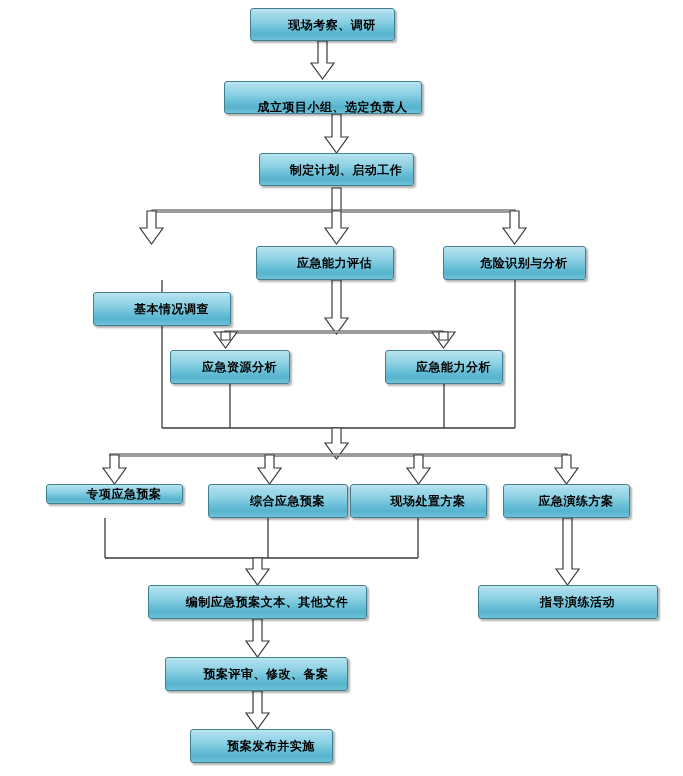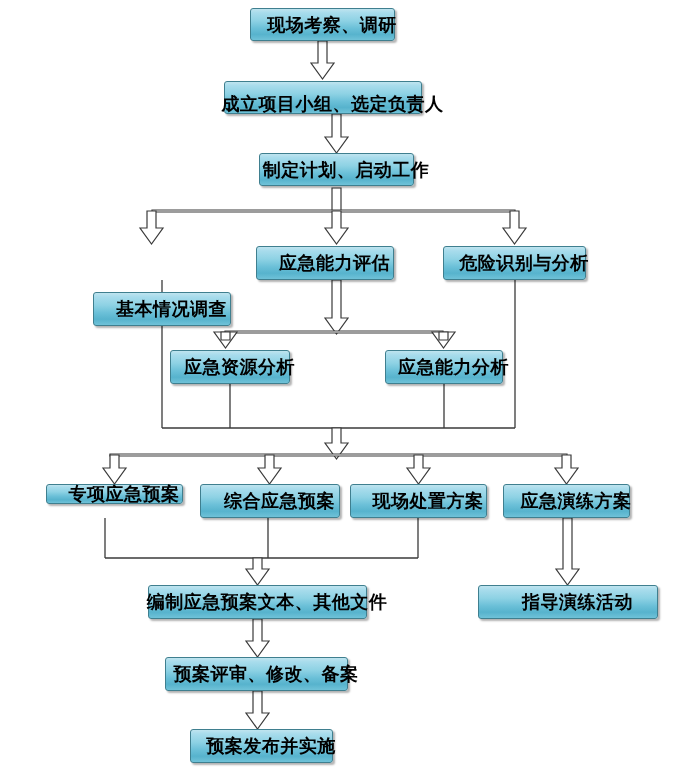--- a/index.html
+++ b/index.html
@@ -36,21 +36,21 @@
         #8ed2e4 38%,
         #6bc0d8 62%,
         #57b3cd 82%,
         #6fc2d8 100%);
     box-shadow: 2px 2px 2px rgba(0,0,0,0.30);
     display: flex;
     align-items: center;
     justify-content: center;
     color: #000000;
     font-weight: bold;
-    font-size: 18px;
+    font-size: 12px;
     letter-spacing: 0.5px;
     white-space: nowrap;
     text-rendering: geometricPrecision;
     padding-left: 19px;
   }
   .node-label {
     display: block;
     line-height: 1;
   }
 </style>
@@ -131,21 +131,21 @@
   </div>
   <div class="node" style="left: 170px; top: 350px; width: 120px; height: 34px;">
     <span class="node-label">应急资源分析</span>
   </div>
   <div class="node" style="left: 385px; top: 350px; width: 118px; height: 34px;">
     <span class="node-label">应急能力分析</span>
   </div>
   <div class="node" style="left: 46px; top: 484px; width: 137px; height: 20px;">
     <span class="node-label">专项应急预案</span>
   </div>
-  <div class="node" style="left: 200px; top: 484px; width: 140px; height: 34px;">
+  <div class="node" style="left: 208px; top: 484px; width: 140px; height: 34px;">
     <span class="node-label">综合应急预案</span>
   </div>
   <div class="node" style="left: 350px; top: 484px; width: 137px; height: 34px;">
     <span class="node-label">现场处置方案</span>
   </div>
   <div class="node" style="left: 503px; top: 484px; width: 127px; height: 34px;">
     <span class="node-label">应急演练方案</span>
   </div>
   <div class="node" style="left: 148px; top: 585px; width: 219px; height: 34px;">
     <span class="node-label">编制应急预案文本、其他文件</span>

